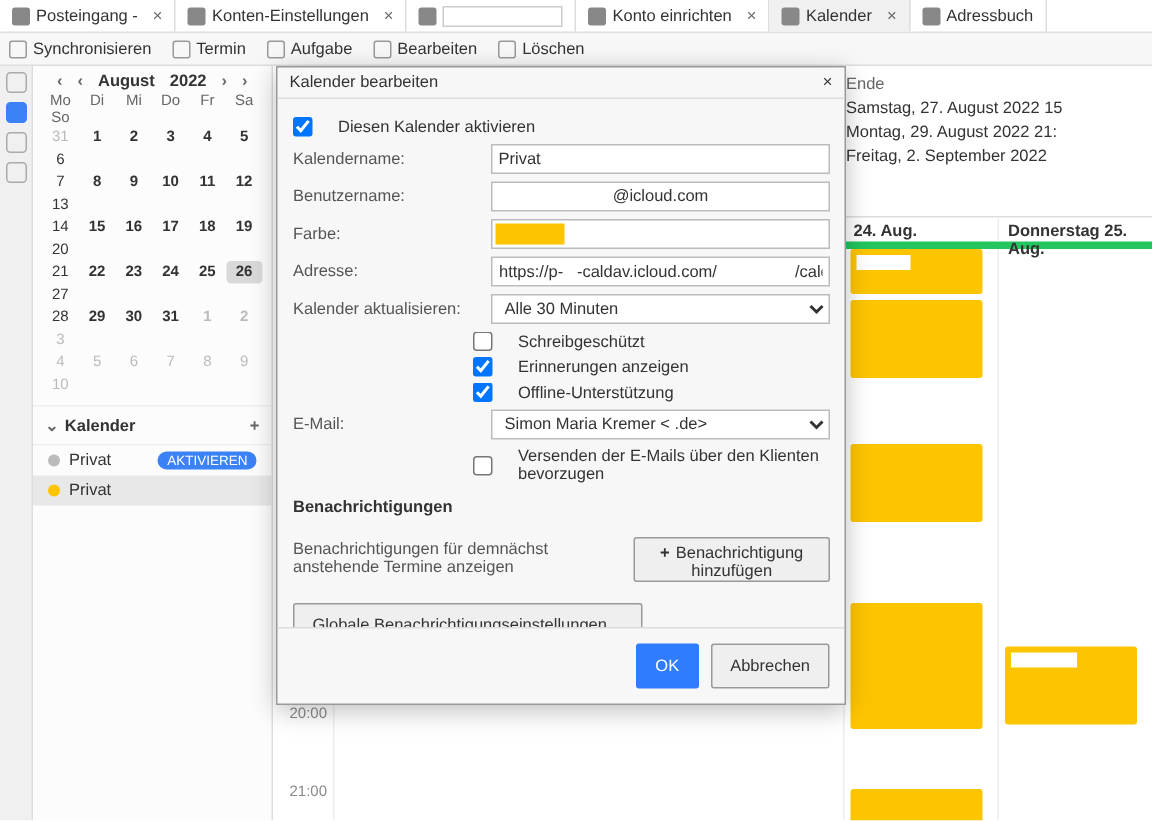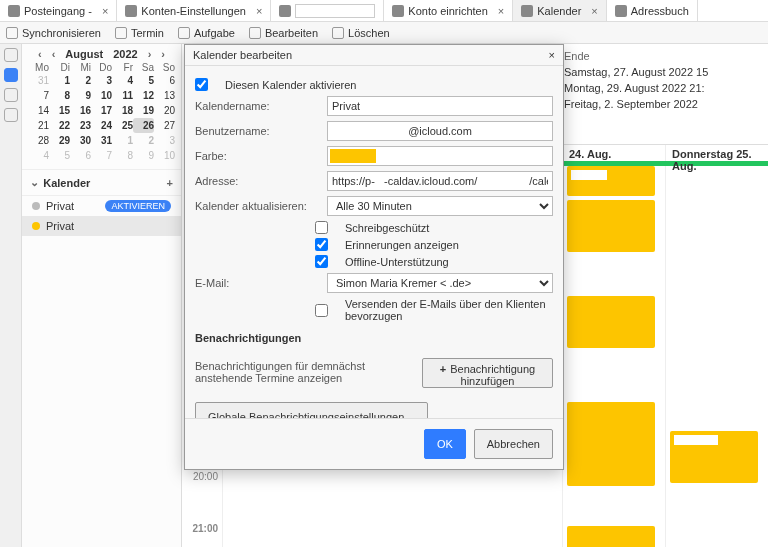--- a/index.html
+++ b/index.html
@@ -13,21 +13,21 @@
 .toolbar{height:22px;background:#f7f7f7;border-bottom:1px solid #ddd;display:flex;align-items:center;padding:0 6px;gap:14px}
 .toolbar .tbtn{display:flex;align-items:center;gap:4px;color:#666}
 .toolbar .tbtn .ti{width:12px;height:12px;border:1px solid #999;border-radius:2px}
 .vrail{position:absolute;left:0;top:44px;width:22px;bottom:0;background:#f0f0f0;border-right:1px solid #ddd;display:flex;flex-direction:column;align-items:center;padding-top:4px;gap:6px}
 .vrail .ri{width:14px;height:14px;border:1px solid #aaa;border-radius:3px}
 .vrail .ri.sel{background:#3b82f6;border-color:#3b82f6}
 .sidebar{position:absolute;left:22px;top:44px;width:160px;bottom:0;background:#fcfcfc;border-right:1px solid #ddd}
 .mini{padding:4px 6px 6px;border-bottom:1px solid #eee}
 .minihdr{display:flex;align-items:center;justify-content:center;gap:10px;font-weight:600;margin-bottom:2px}
 .minihdr .nav{color:#666;cursor:pointer}
-.dow,.wk{display:grid;grid-template-columns:repeat(7,1fr);text-align:right}
+.dow,.wk{display:grid;grid-template-columns:repeat(6,1fr);text-align:center}
 .dow span{font-size:10px;color:#666}
 .wk span{font-size:10px;padding:2px 0;cursor:pointer}
 .wk span.out{color:#bbb}
 .wk span.bold{font-weight:700}
 .wk span.today{background:#d9d9d9;border-radius:3px}
 .calhdr{display:flex;align-items:center;justify-content:space-between;padding:6px 8px;font-weight:600;border-bottom:1px solid #eee}
 .calhdr .chev{color:#666}
 .calhdr .plus{color:#666;cursor:pointer}
 .callist .row{display:flex;align-items:center;gap:6px;padding:4px 10px}
 .callist .row.sel{background:#e8e8e8}
@@ -230,21 +230,21 @@
         <div class="it">Freitag, 2. September 2022</div>
       </div>
   </div>
   <div class="dayhdr" id="dayhdr">
       <div>24. Aug.</div>
       <div>Donnerstag 25. Aug.</div>
     </div>
   <div class="grid">
     <div class="hours" id="hours">
         <div style="top: 310px;">20:00</div>
-        <div style="top: 362px; font-weight: bold;">21:00</div>
+        <div style="top: 362px;">21:00</div>
       </div>
     <div class="cols">
       <div class="col" style="flex:0 0 340px"></div>
       <div class="col">
         <div class="ev" style="top:0;height:30px">
             <div class="wht" style="width:36px"></div>
           </div>
         <div class="ev" style="top:34px;height:52px"></div>
         <div class="ev" style="top:130px;height:52px"></div>
         <div class="ev" style="top:236px;height:84px"></div>

